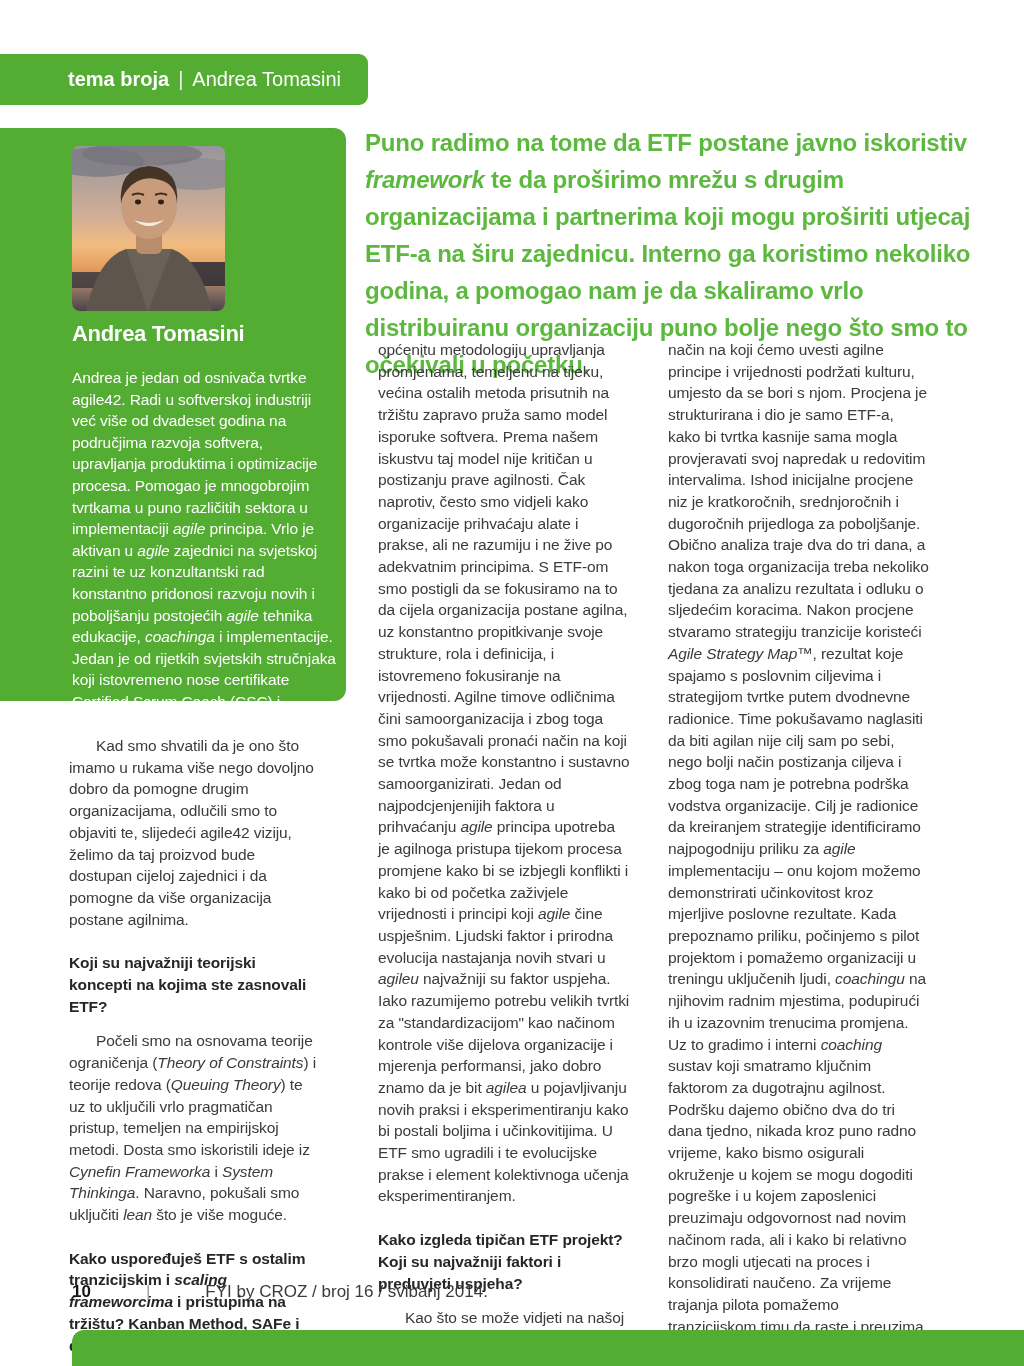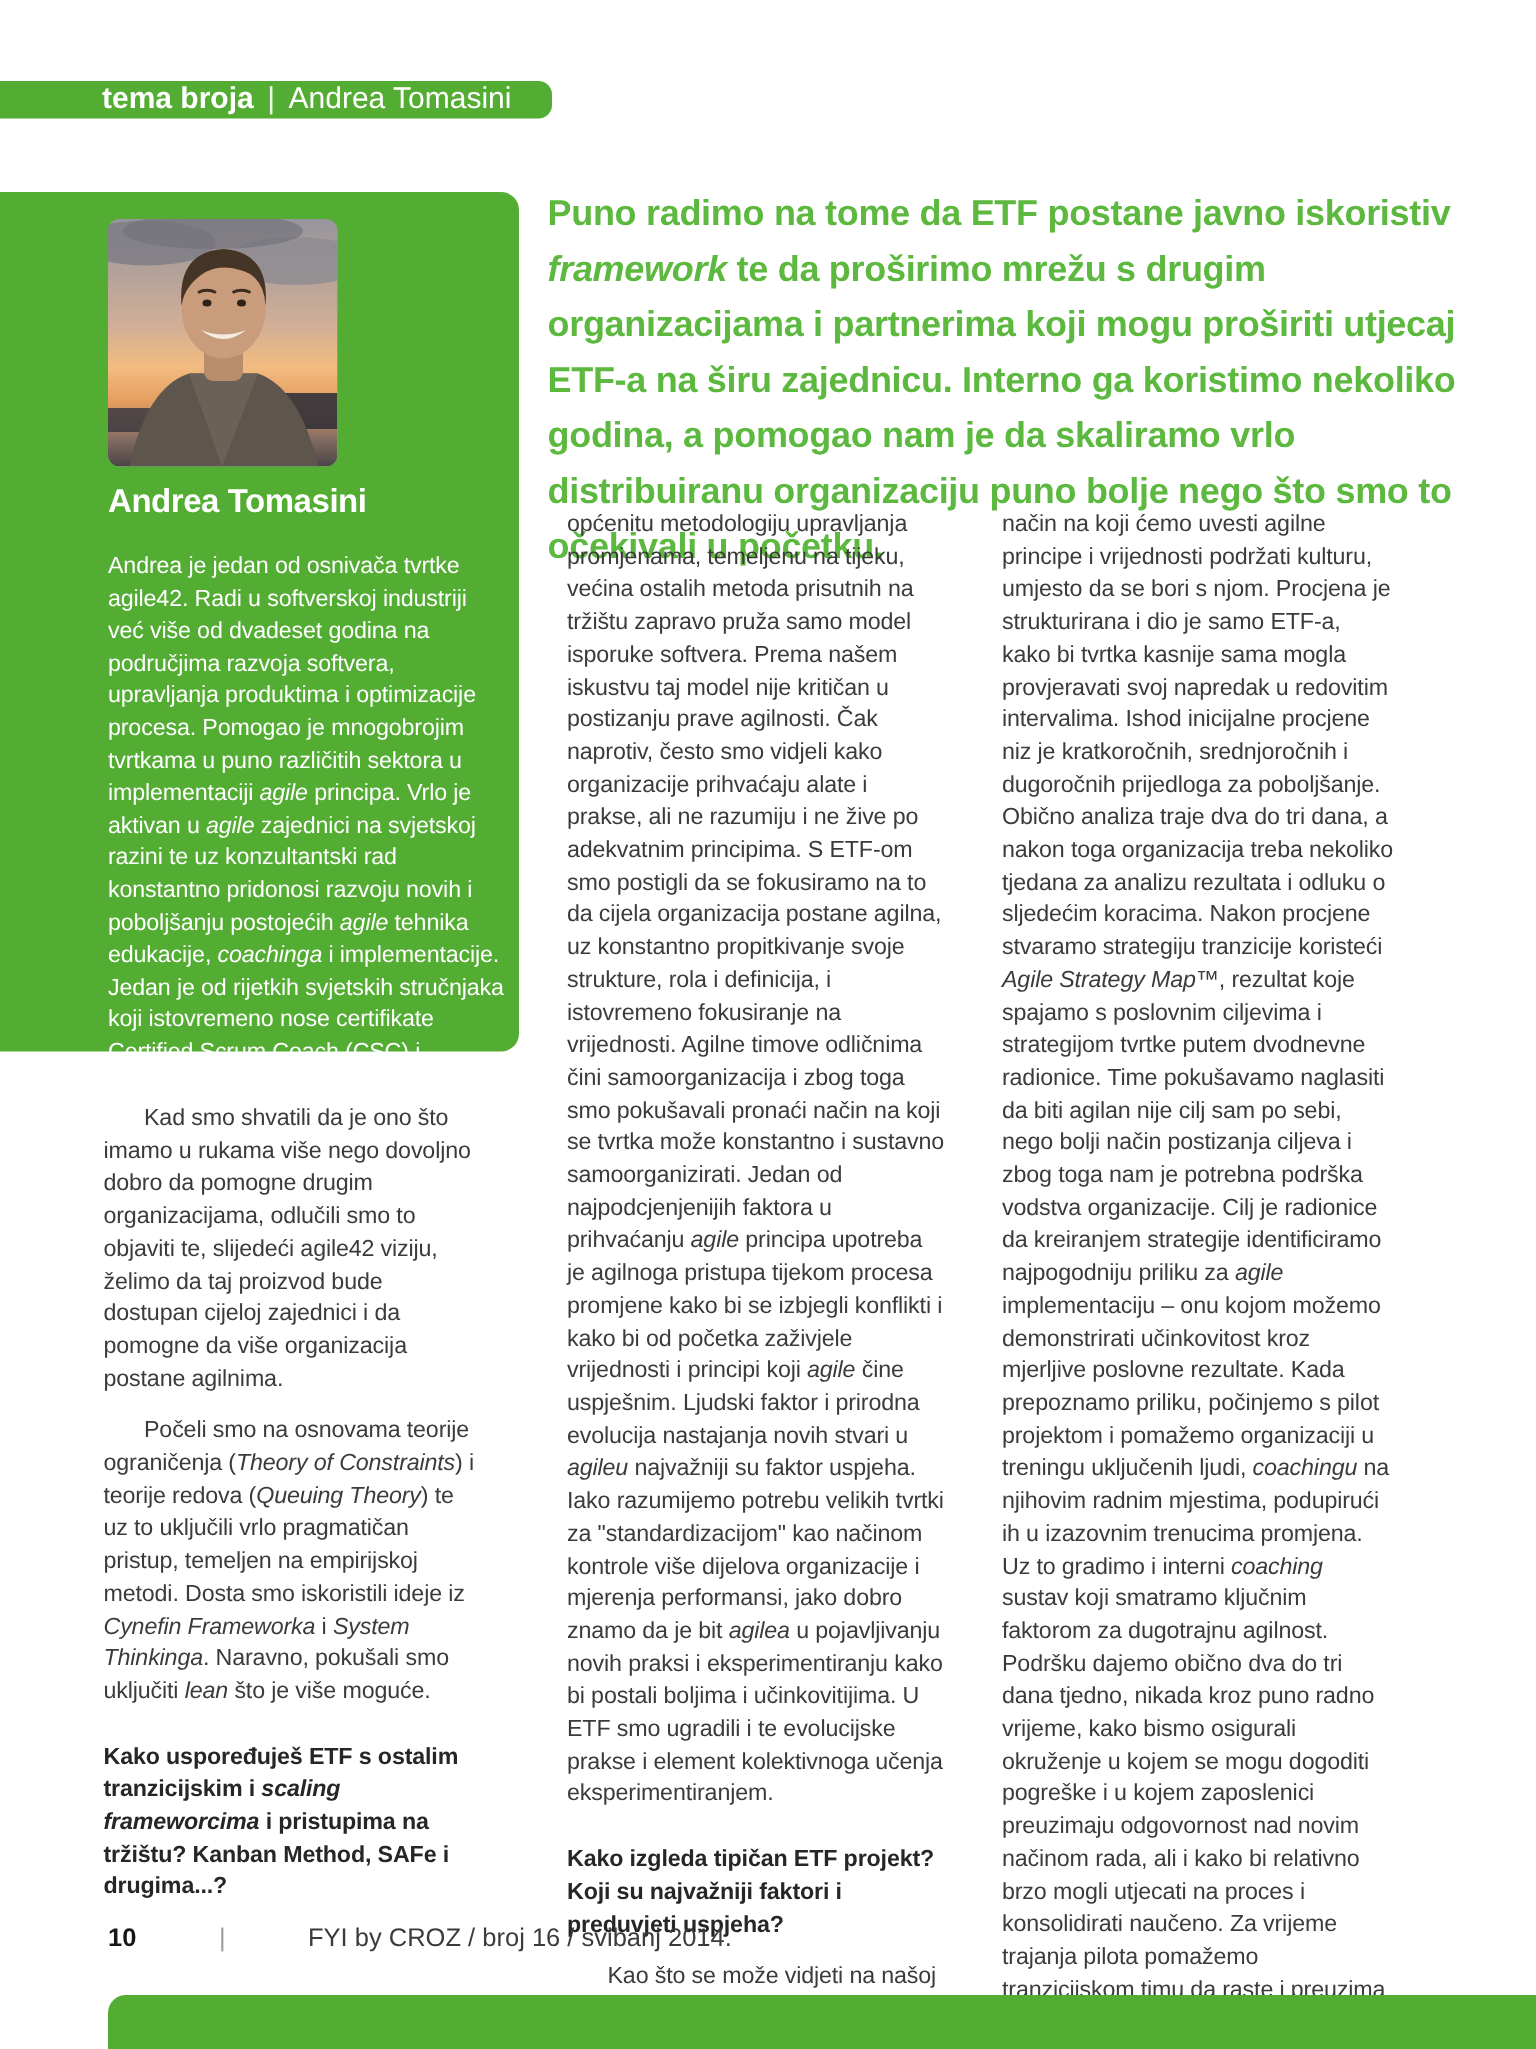--- a/index.html
+++ b/index.html
@@ -8,21 +8,21 @@
     --body-text:#3b3b3a;
   }
   html,body{margin:0;padding:0;background:#ffffff;}
   .page{
     position:relative;width:1024px;height:1366px;background:#fff;
     font-family:"Liberation Sans",sans-serif;overflow:hidden;
     -webkit-font-smoothing:antialiased;
   }
   
   .kicker{
-    position:absolute;left:0;top:54px;width:368px;height:25px;
+    position:absolute;left:0;top:54px;width:368px;height:51px;
     background:var(--green);border-radius:0 9px 9px 0;
     display:flex;align-items:center;box-sizing:border-box;padding-left:68px;
     color:#fff;font-size:20px;white-space:nowrap;
   }
   .kicker .tag{font-weight:bold;}
   .kicker .sep{margin:0 9px;font-weight:normal;opacity:.9;}
   .kicker .who{font-weight:normal;}
   
   .profile-block{
     position:absolute;left:0;top:128px;width:346px;height:573px;
@@ -117,20 +117,21 @@
         <path d="M83 49 Q89 46 95 49" stroke="#3a2c1e" stroke-width="2" fill="none"></path>
         <path d="M62 74 Q77 86 92 74 Q77 80 62 74 Z" fill="#f3ede4"></path>
       </svg>
     </div>
     <div class="profile-name">Andrea Tomasini</div>
     <div class="profile-bio"><span>Andrea je jedan od osnivača tvrtke agile42. Radi u softverskoj industriji već više od dvadeset godina na područjima razvoja softvera, upravljanja produktima i optimizacije procesa. Pomogao je mnogobrojim tvrtkama u puno različitih sektora u implementaciji </span><span class="i">agile</span><span> principa. Vrlo je aktivan u </span><span class="i">agile</span><span> zajednici na svjetskoj razini te uz konzultantski rad konstantno pridonosi razvoju novih i poboljšanju postojećih </span><span class="i">agile</span><span> tehnika edukacije, </span><span class="i">coachinga</span><span> i implementacije. Jedan je od rijetkih svjetskih stručnjaka koji istovremeno nose certifikate Certified Scrum Coach (CSC) i Certified Scrum Trainer (CST).</span></div>
   </div>
 
   <div class="col col-left">
       <p class=" indent"><span>Kad smo shvatili da je ono što imamo u rukama više nego dovoljno dobro da pomogne drugim organizacijama, odlučili smo to objaviti te, slijedeći agile42 viziju, želimo da taj proizvod bude dostupan cijeloj zajednici i da pomogne da više organizacija postane agilnima.</span></p>
+      <p class="qhead"><span>Koji su najvažniji teorijski koncepti na kojima ste zasnovali ETF?</span></p>
       <p class=" indent"><span>Počeli smo na osnovama teorije ograničenja (</span><span class="i">Theory of Constraints</span><span>) i teorije redova (</span><span class="i">Queuing Theory</span><span>) te uz to uključili vrlo pragmatičan pristup, temeljen na empirijskoj metodi. Dosta smo iskoristili ideje iz </span><span class="i">Cynefin Frameworka</span><span> i </span><span class="i">System Thinkinga</span><span>. Naravno, pokušali smo uključiti </span><span class="i">lean</span><span> što je više moguće.</span></p>
       <p class="qhead"><span>Kako uspoređuješ ETF s ostalim tranzicijskim i </span><span class="i">scaling frameworcima</span><span> i pristupima na tržištu? Kanban Method, SAFe i drugima...?</span></p>
     </div>
   <div class="col col-middle">
       <p class=""><span>općenitu metodologiju upravljanja promjenama, temeljenu na tijeku, većina ostalih metoda prisutnih na tržištu zapravo pruža samo model isporuke softvera. Prema našem iskustvu taj model nije kritičan u postizanju prave agilnosti. Čak naprotiv, često smo vidjeli kako organizacije prihvaćaju alate i prakse, ali ne razumiju i ne žive po adekvatnim principima. S ETF-om smo postigli da se fokusiramo na to da cijela organizacija postane agilna, uz konstantno propitkivanje svoje strukture, rola i definicija, i istovremeno fokusiranje na vrijednosti. Agilne timove odličnima čini samoorganizacija i zbog toga smo pokušavali pronaći način na koji se tvrtka može konstantno i sustavno samoorganizirati. Jedan od najpodcjenjenijih faktora u prihvaćanju </span><span class="i">agile</span><span> principa upotreba je agilnoga pristupa tijekom procesa promjene kako bi se izbjegli konflikti i kako bi od početka zaživjele vrijednosti i principi koji </span><span class="i">agile</span><span> čine uspješnim. Ljudski faktor i prirodna evolucija nastajanja novih stvari u </span><span class="i">agileu</span><span> najvažniji su faktor uspjeha. Iako razumijemo potrebu velikih tvrtki za "standardizacijom" kao načinom kontrole više dijelova organizacije i mjerenja performansi, jako dobro znamo da je bit </span><span class="i">agilea</span><span> u pojavljivanju novih praksi i eksperimentiranju kako bi postali boljima i učinkovitijima. U ETF smo ugradili i te evolucijske prakse i element kolektivnoga učenja eksperimentiranjem.</span></p>
       <p class="qhead"><span>Kako izgleda tipičan ETF projekt? Koji su najvažniji faktori i preduvjeti uspjeha?</span></p>
       <p class=" indent"><span>Kao što se može vidjeti na našoj </span><span class="i">web</span><span> stranici (www.agile42.com/etf), moramo početi s inicijalnom procjenom i analizom organizacije kako bismo razumjeli početnu poziciju i tip kulture unutar te organizacije. S obzirom da kultura procese jede za doručak, želimo biti sigurni da će</span></p>
     </div>
   <div class="col col-right">
       <p class=""><span>način na koji ćemo uvesti agilne principe i vrijednosti podržati kulturu, umjesto da se bori s njom. Procjena je strukturirana i dio je samo ETF-a, kako bi tvrtka kasnije sama mogla provjeravati svoj napredak u redovitim intervalima. Ishod inicijalne procjene niz je kratkoročnih, srednjoročnih i dugoročnih prijedloga za poboljšanje. Obično analiza traje dva do tri dana, a nakon toga organizacija treba nekoliko tjedana za analizu rezultata i odluku o sljedećim koracima. Nakon procjene stvaramo strategiju tranzicije koristeći </span><span class="i">Agile Strategy Map</span><span>™, rezultat koje spajamo s poslovnim ciljevima i strategijom tvrtke putem dvodnevne radionice. Time pokušavamo naglasiti da biti agilan nije cilj sam po sebi, nego bolji način postizanja ciljeva i zbog toga nam je potrebna podrška vodstva organizacije. Cilj je radionice da kreiranjem strategije identificiramo najpogodniju priliku za </span><span class="i">agile</span><span> implementaciju – onu kojom možemo demonstrirati učinkovitost kroz mjerljive poslovne rezultate. Kada prepoznamo priliku, počinjemo s pilot projektom i pomažemo organizaciji u treningu uključenih ljudi, </span><span class="i">coachingu</span><span> na njihovim radnim mjestima, podupirući ih u izazovnim trenucima promjena. Uz to gradimo i interni </span><span class="i">coaching</span><span> sustav koji smatramo ključnim faktorom za dugotrajnu agilnost. Podršku dajemo obično dva do tri dana tjedno, nikada kroz puno radno vrijeme, kako bismo osigurali okruženje u kojem se mogu dogoditi pogreške i u kojem zaposlenici preuzimaju odgovornost nad novim načinom rada, ali i kako bi relativno brzo mogli utjecati na proces i konsolidirati naučeno. Za vrijeme trajanja pilota pomažemo tranzicijskom timu da raste i preuzima odgovornost za promjene i "podmazuje" stare zupčanike tvrtke koji stvaraju trenje. Na kraju pilota organizacija ima priliku validirati inicijalne hipoteze te procijeniti utjecaj promjena</span></p>

